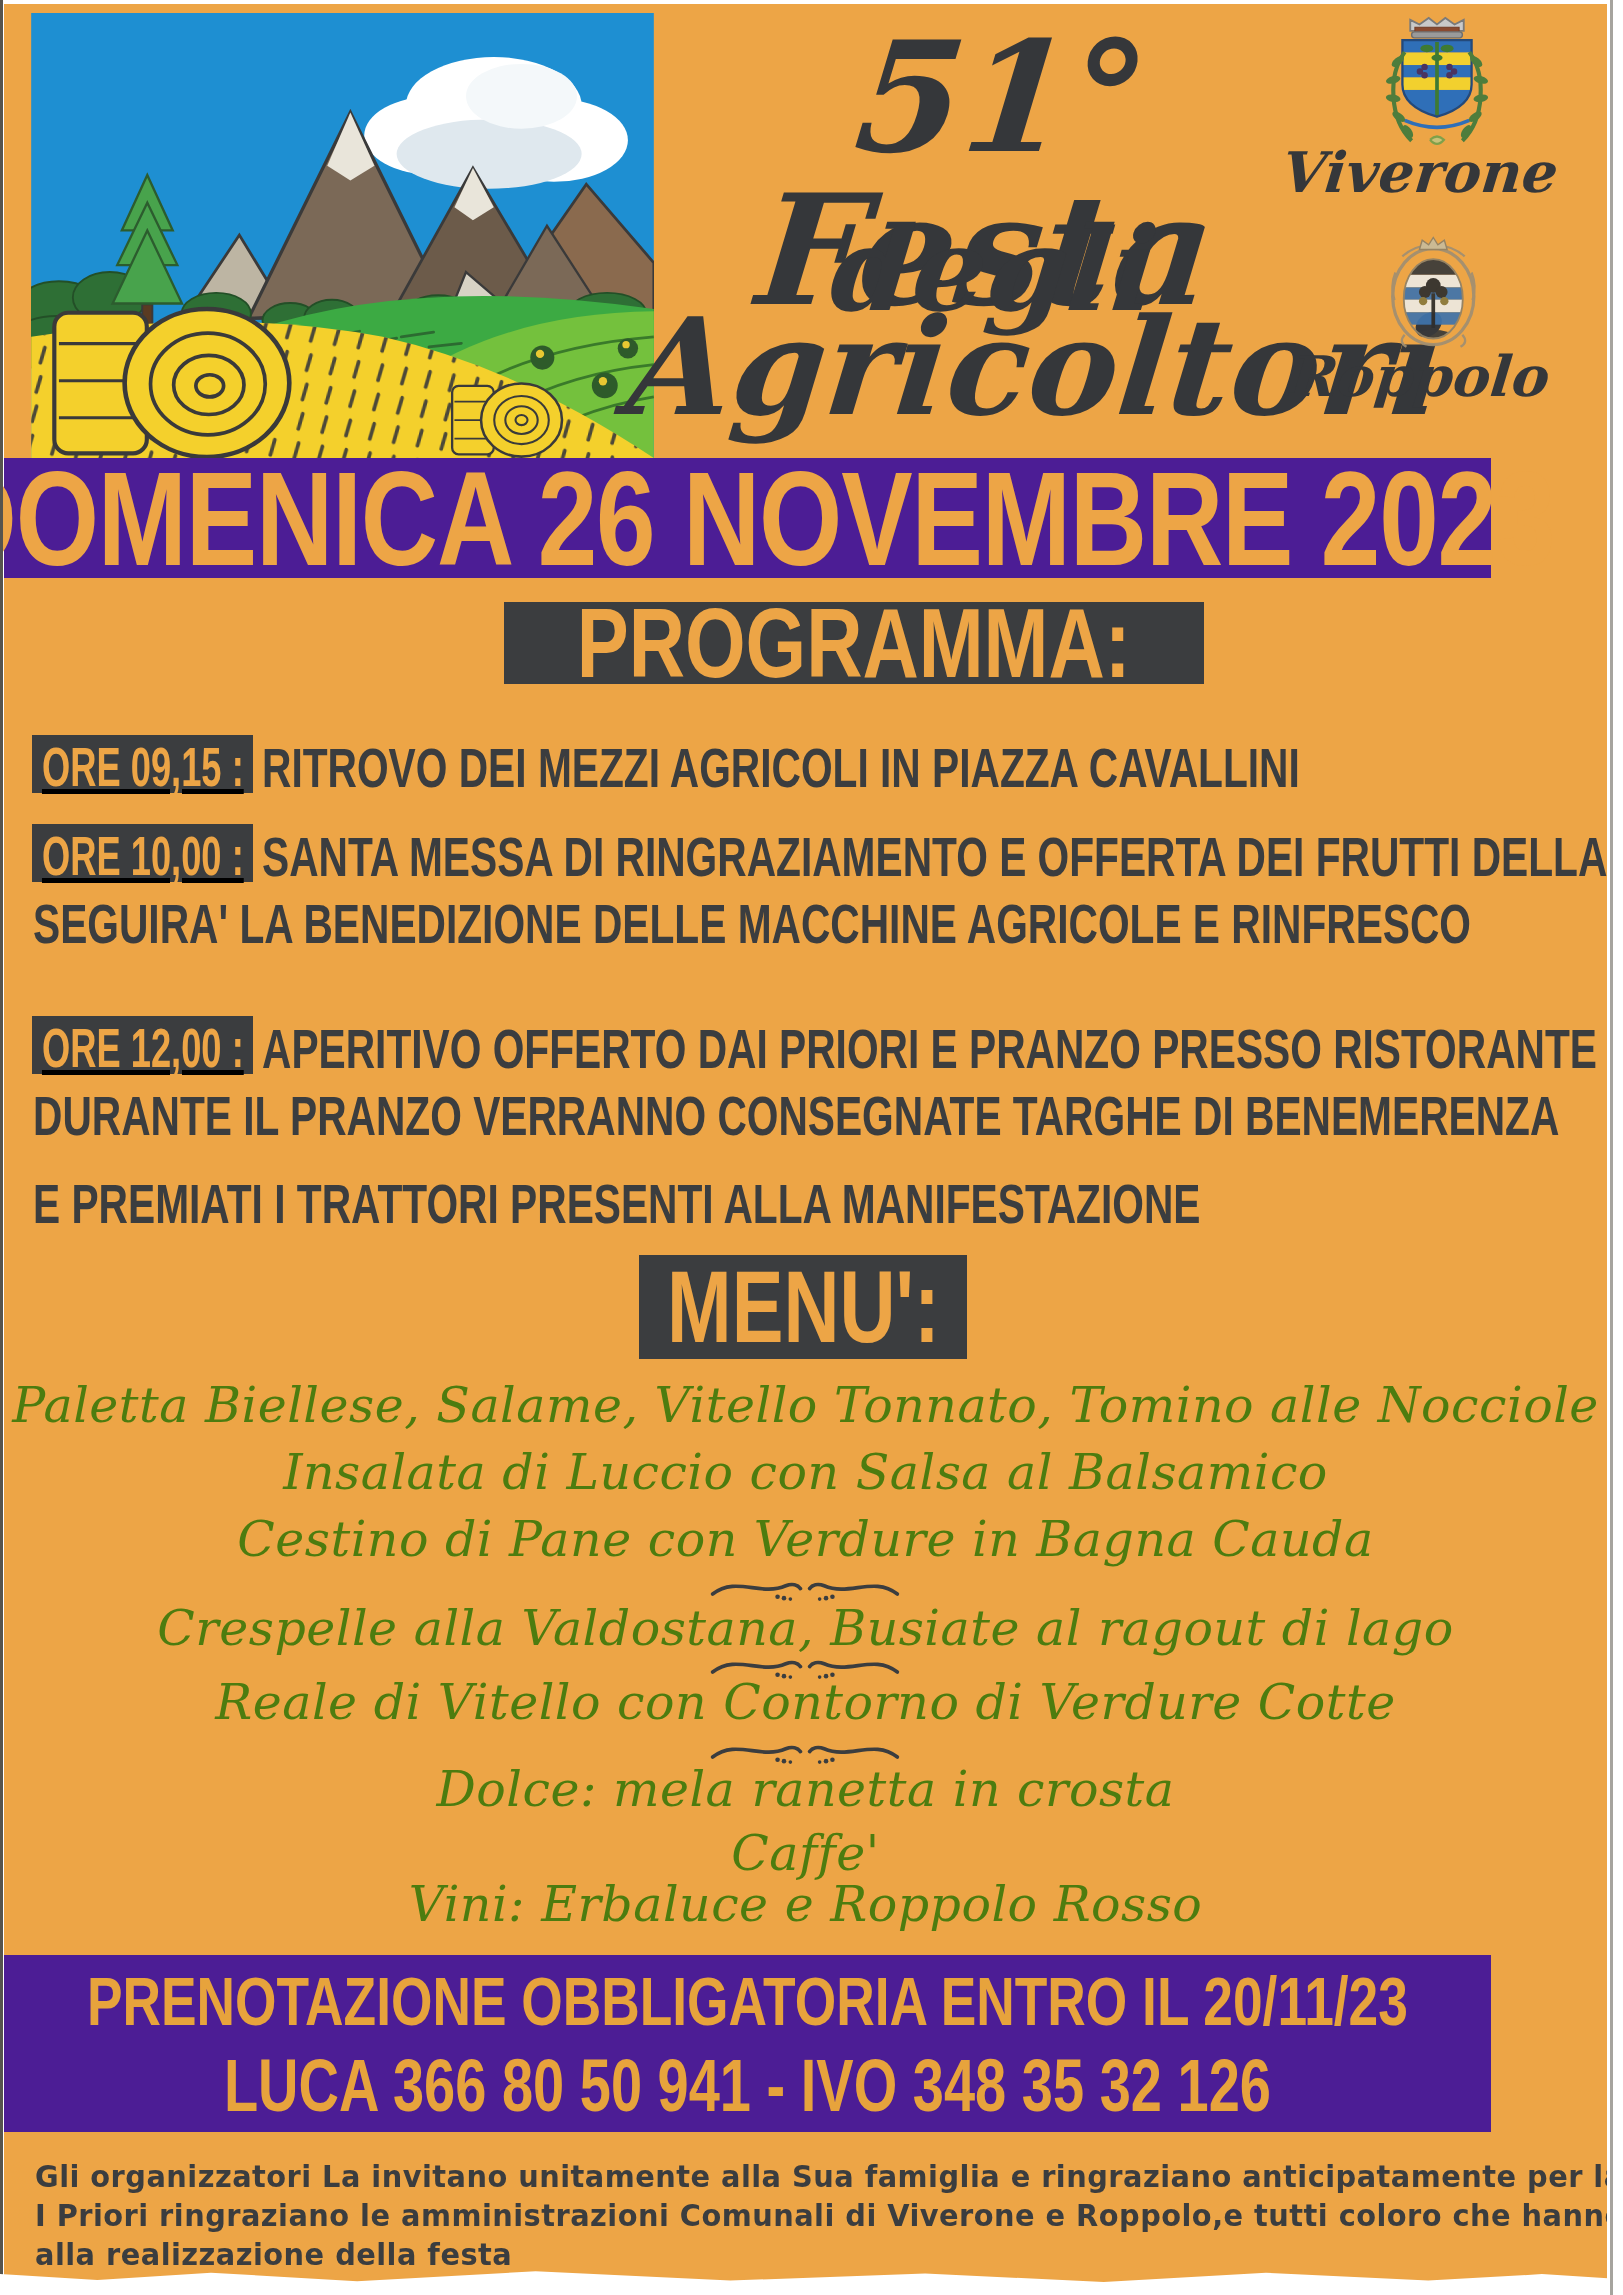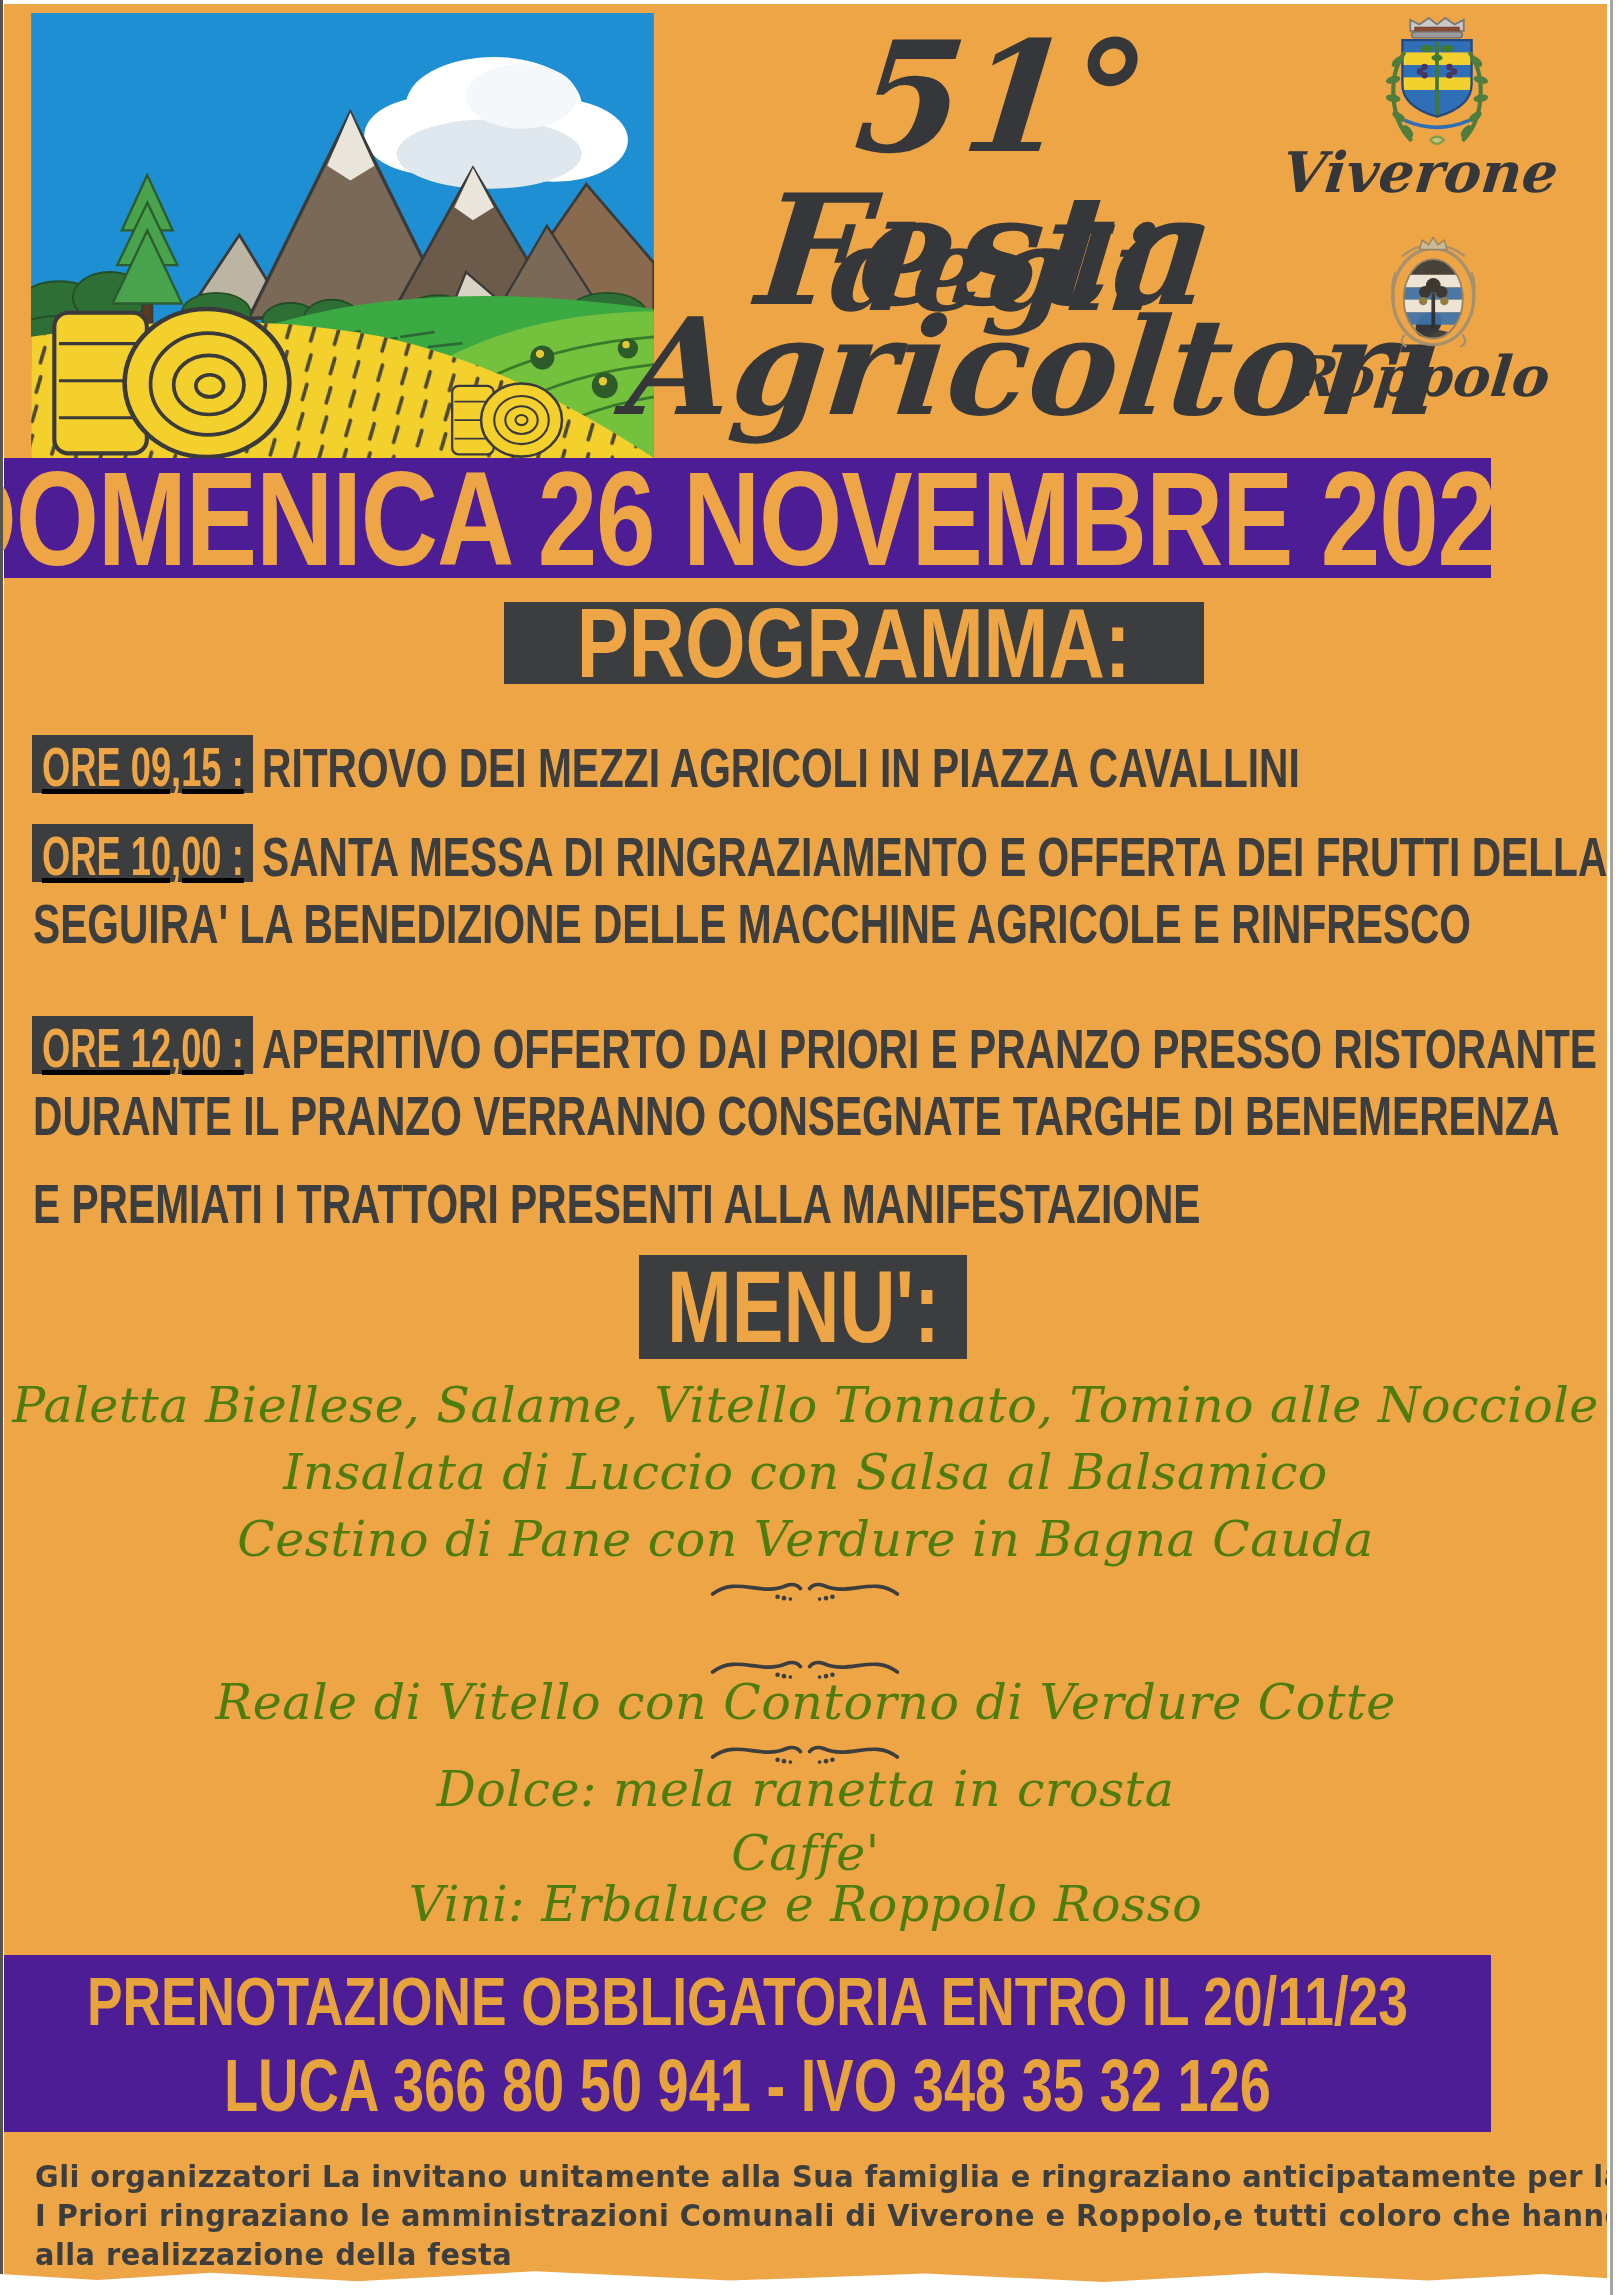--- a/index.html
+++ b/index.html
@@ -295,20 +295,21 @@
     <g fill="#3B3D3F">
       <circle cx="150" cy="52" r="5"></circle>
         <circle cx="164" cy="55" r="5"></circle>
         <circle cx="178" cy="57" r="4"></circle>
       <circle cx="270" cy="52" r="5"></circle>
         <circle cx="256" cy="55" r="5"></circle>
         <circle cx="242" cy="57" r="4"></circle>
     </g>
   </svg>
 
+  <div class="menu-line script" style="top:1598px;">Crespelle alla Valdostana, Busiate al ragout di lago</div>
 
   <svg class="flourish" style="top:1651px;" viewBox="0 0 420 70" aria-hidden="true">
     <g stroke="#3B3D3F" fill="none" stroke-width="8" stroke-linecap="round">
       <path d="M8,46 C60,6 112,52 168,28 C182,22 194,26 200,34"></path>
       <path d="M412,46 C360,6 308,52 252,28 C238,22 226,26 220,34"></path>
     </g>
     <g fill="#3B3D3F">
       <circle cx="150" cy="52" r="5"></circle>
         <circle cx="164" cy="55" r="5"></circle>
         <circle cx="178" cy="57" r="4"></circle>

